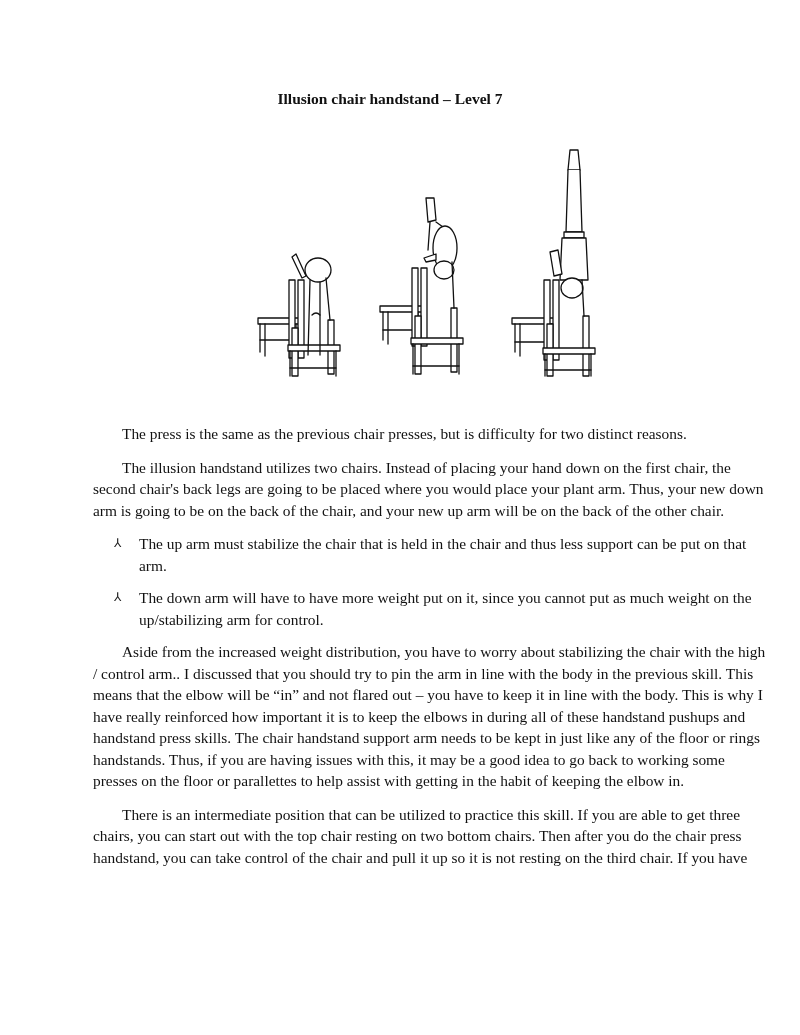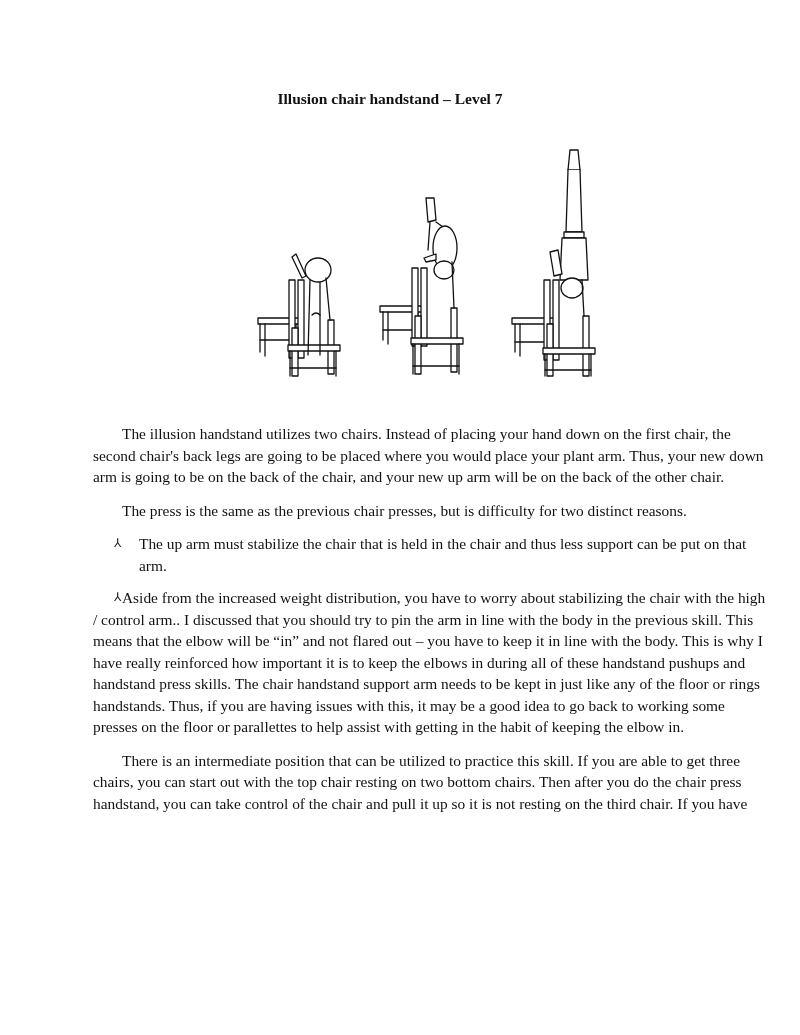--- a/index.html
+++ b/index.html
@@ -120,26 +120,27 @@
         <path d="M322 98 L346 98 L348 140 L320 140 Z" fill="#fff"></path>
         <ellipse cx="332" cy="148" rx="11" ry="10" fill="#fff"></ellipse>
         <path d="M310 112 L318 110 L322 134 L314 136 Z" fill="#fff"></path>
         <line x1="342" y1="140" x2="344" y2="176"></line>
       </g>
     </g>
   </svg>
 </div>
 
 <div class="content">
+  <p>The press is the same as the previous chair presses, but is difficulty for two distinct reasons.</p>
   <p>The illusion handstand utilizes two chairs. Instead of placing your hand down on the first chair, the second chair's back legs are going to be placed where you would place your plant arm. Thus, your new down arm is going to be on the back of the chair, and your new up arm will be on the back of the other chair.</p>
-  <p>The press is the same as the previous chair presses, but is difficulty for two distinct reasons.</p>
   <ul class="bullets">
     <li>
       <span class="bullet-icon">⅄</span>
       <span>The up arm must stabilize the chair that is held in the chair and thus less support can be put on that arm.</span>
     </li>
     <li>
       <span class="bullet-icon">⅄</span>
+      <span>The down arm will have to have more weight put on it, since you cannot put as much weight on the up/stabilizing arm for control.</span>
     </li>
   </ul>
   <p>Aside from the increased weight distribution, you have to worry about stabilizing the chair with the high / control arm.. I discussed that you should try to pin the arm  in line with the body in the previous skill. This means that the elbow will be “in” and not flared out – you have to  keep it in line with the body. This is why I have really reinforced how important it is to keep the elbows in during all of these handstand pushups and handstand press skills. The chair handstand support arm needs to be kept in just like any of the floor or rings handstands. Thus, if you are having issues with this, it may be a good idea to go back to working some presses on the floor or parallettes to help assist with getting in the habit of keeping the elbow in.</p>
   <p>There is an intermediate position that can be utilized to practice this skill. If you are able to get three chairs, you can start out with the top chair resting on two bottom chairs. Then after you do the chair press handstand, you can take control of the chair and pull it up so it is not resting on the third chair. If you have</p>
 </div>
 
 </body></html>

